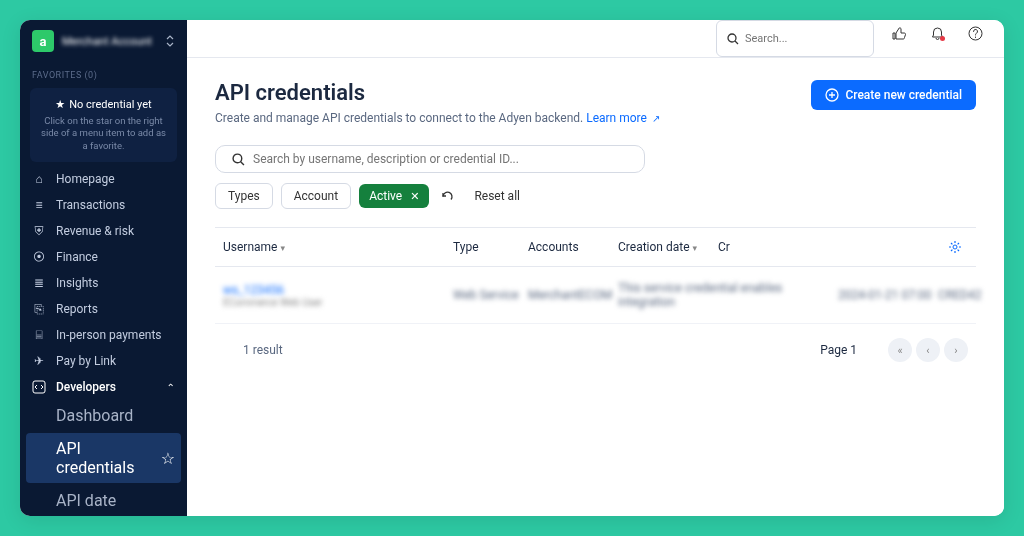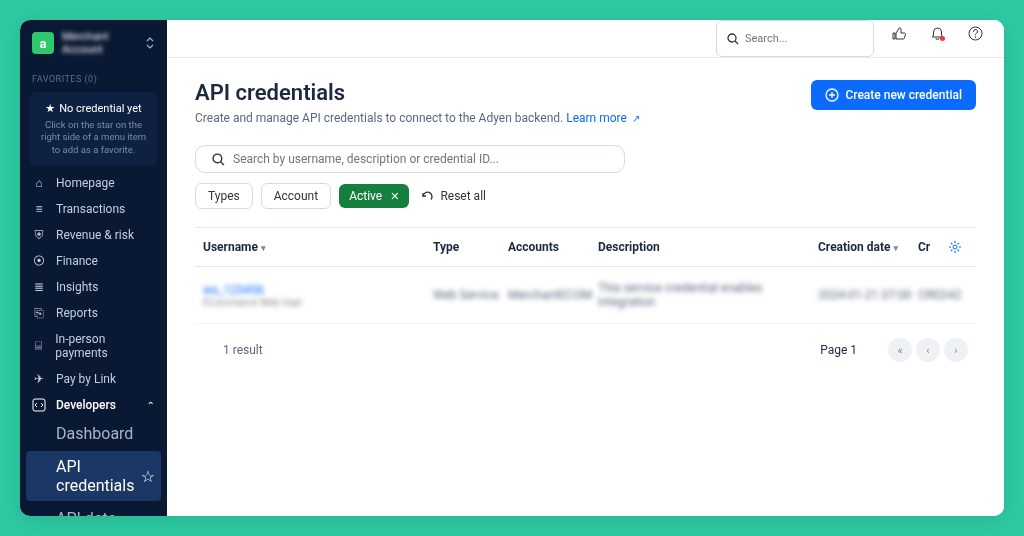--- a/index.html
+++ b/index.html
@@ -34,23 +34,23 @@
 .page-desc{font-size:12px;color:#5a6880}
 .learn-link{color:#0b6bff;text-decoration:none}
 .ext-icon{font-size:10px;color:#0b6bff;margin-left:2px}
 .create-btn{background:#0b6bff;color:#fff;border:none;padding:8px 14px;border-radius:6px;font-size:12px;font-weight:500;cursor:pointer;display:flex;align-items:center;gap:6px}
 .filter-search{display:flex;align-items:center;border:1px solid #d5dae4;border-radius:10px;padding:6px 16px;width:430px;gap:8px;margin-bottom:10px}
 .filter-search input{border:none;outline:none;font-size:12px;width:100%}
 .filter-row{display:flex;align-items:center;gap:8px;margin-bottom:18px}
 .filter-btn{border:1px solid #d5dae4;background:#fff;padding:5px 12px;border-radius:6px;font-size:12px;cursor:pointer;color:#333}
 .filter-chip{background:#15803d;color:#fff;padding:5px 10px;border-radius:6px;font-size:12px;display:flex;align-items:center;gap:8px}
 .chip-close{cursor:pointer;font-size:11px}
-.reset{display:flex;align-items:center;gap:6px;font-size:12px;color:#333;cursor:pointer;margin-left:4px}
+.reset{display:flex;align-items:center;gap:20px;font-size:12px;color:#333;cursor:pointer;margin-left:4px}
 .table-wrap{border-top:1px solid #e5e8ef}
-.thead{display:flex;padding:12px 8px;font-size:12px;font-weight:700;color:#1c2940;border-bottom:1px solid #e5e8ef;align-items:center}
+.thead{display:flex;padding:12px 8px;font-size:12px;font-weight:400;color:#1c2940;border-bottom:1px solid #e5e8ef;align-items:center}
 .col-username{width:230px}
 .col-type{width:75px}
 .col-accounts{width:90px}
 .col-description{width:220px}
 .col-creation{width:100px}
 .col-cr{width:30px}
 .sort-icon{font-size:9px;color:#888;margin-left:3px}
 .gear-col{width:20px;margin-left:auto;color:#0b6bff;cursor:pointer}
 .trow{display:flex;padding:14px 8px;font-size:12px;color:#5a6880;border-bottom:1px solid #f0f2f7;align-items:center}
 .trow .cell{filter:blur(2.5px)}
@@ -217,21 +217,20 @@
             </span>
           <span>Reset all</span>
         </div>
       </div>
 
       <div class="table-wrap">
         <div class="thead">
           <div class="col-username"><span>Username</span><span class="sort-icon">▾</span></div>
           <div class="col-type">Type</div>
           <div class="col-accounts">Accounts</div>
-          <div class="col-description">Description</div>
           <div class="col-creation"><span>Creation date</span><span class="sort-icon">▾</span></div>
           <div class="col-cr">Cr</div>
           <div class="gear-col">
             <span><svg width="14" height="14" viewBox="0 0 14 14">
                   <circle cx="7" cy="7" r="2" stroke="currentColor" fill="none"></circle>
                   <path d="M7 1v2M7 11v2M1 7h2M11 7h2M3 3l1.4 1.4M9.6 9.6L11 11M11 3L9.6 4.4M4.4 9.6L3 11" stroke="currentColor" stroke-width="1.2"></path>
                 </svg></span>
           </div>
         </div>
         <div class="trow">

